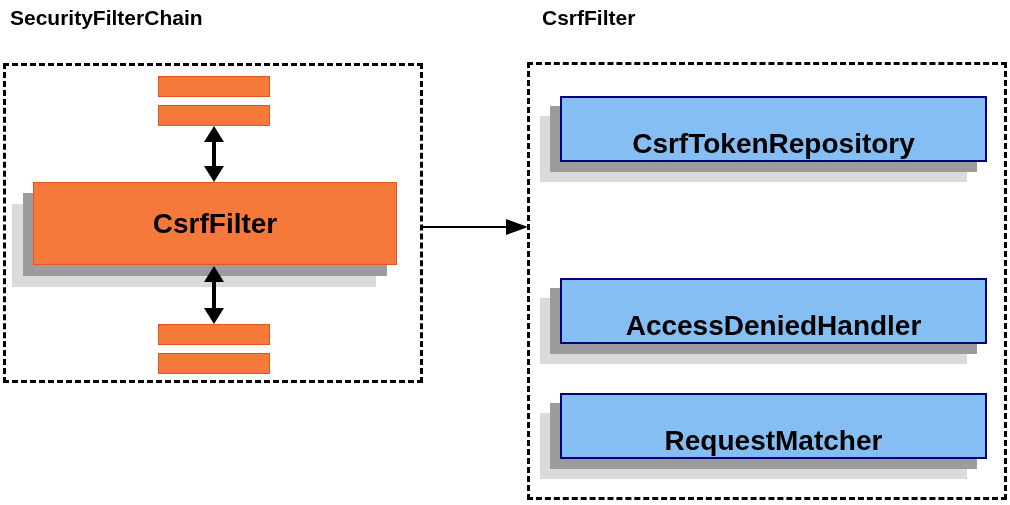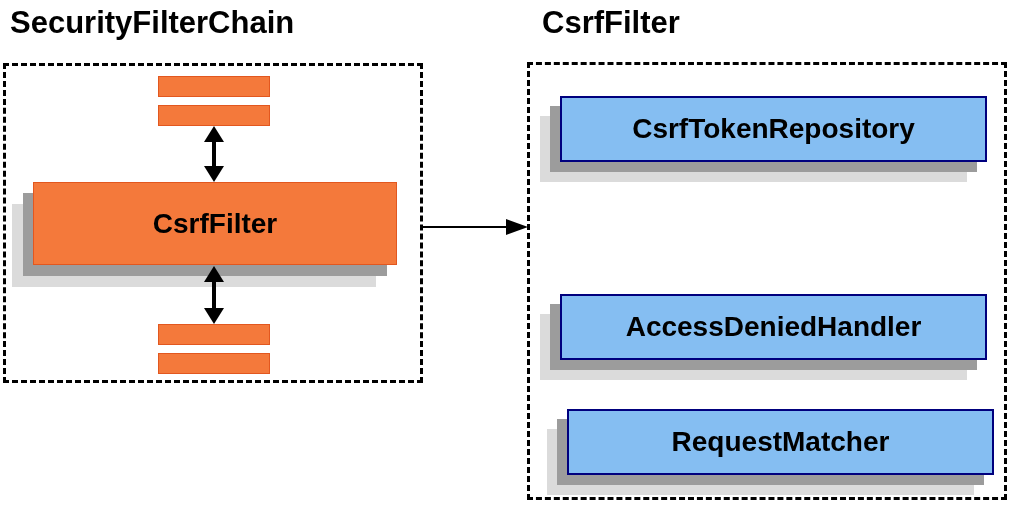--- a/index.html
+++ b/index.html
@@ -10,21 +10,21 @@
   #canvas {
     position: relative;
     width: 1010px;
     height: 505px;
     background: #ffffff;
     font-family: "Liberation Sans", sans-serif;
     overflow: hidden;
   }
   .title {
     position: absolute;
-    font-size: 31px;
+    font-size: 21px;
     font-weight: bold;
     color: #000000;
     white-space: nowrap;
     line-height: 1.1;
   }
   #left-title  { left: 10px;  top: 6px; }
   #right-title { left: 542px; top: 6px; }
 
   .dashed-box {
     position: absolute;
@@ -73,31 +73,31 @@
   .comp-box {
     position: absolute;
     left: 560px;
     width: 427px;
     height: 66px;
     box-sizing: border-box;
     background: var(--component-blue);
     border: 2px solid var(--component-blue-border);
     box-shadow: -10px 10px 0 var(--shadow-dark), -20px 20px 0 var(--shadow-light);
     display: flex;
-    align-items: center;
+    align-items: flex-end;
     justify-content: center;
     font-size: 28px;
     font-weight: bold;
     color: #000000;
     z-index: 2;
   }
   #comp-box-1 { top: 96px;  }
   #comp-box-2 { top: 194px; }
-  #comp-box-3 { top: 294px; }
-  #comp-box-4 { top: 409px; margin-left: 7px; }
+  #comp-box-3 { top: 278px; }
+  #comp-box-4 { top: 393px; }
 
   .arrow {
     position: absolute;
     z-index: 3;
   }
   #top-arrow    { left: 200px; top: 126px; width: 28px;  height: 56px; }
   #bottom-arrow { left: 200px; top: 265px; width: 28px;  height: 59px; }
   #flow-arrow   { left: 422px; top: 218px; width: 106px; height: 18px; }
 
   .arrow svg { display: block; width: 100%; height: 100%; }

